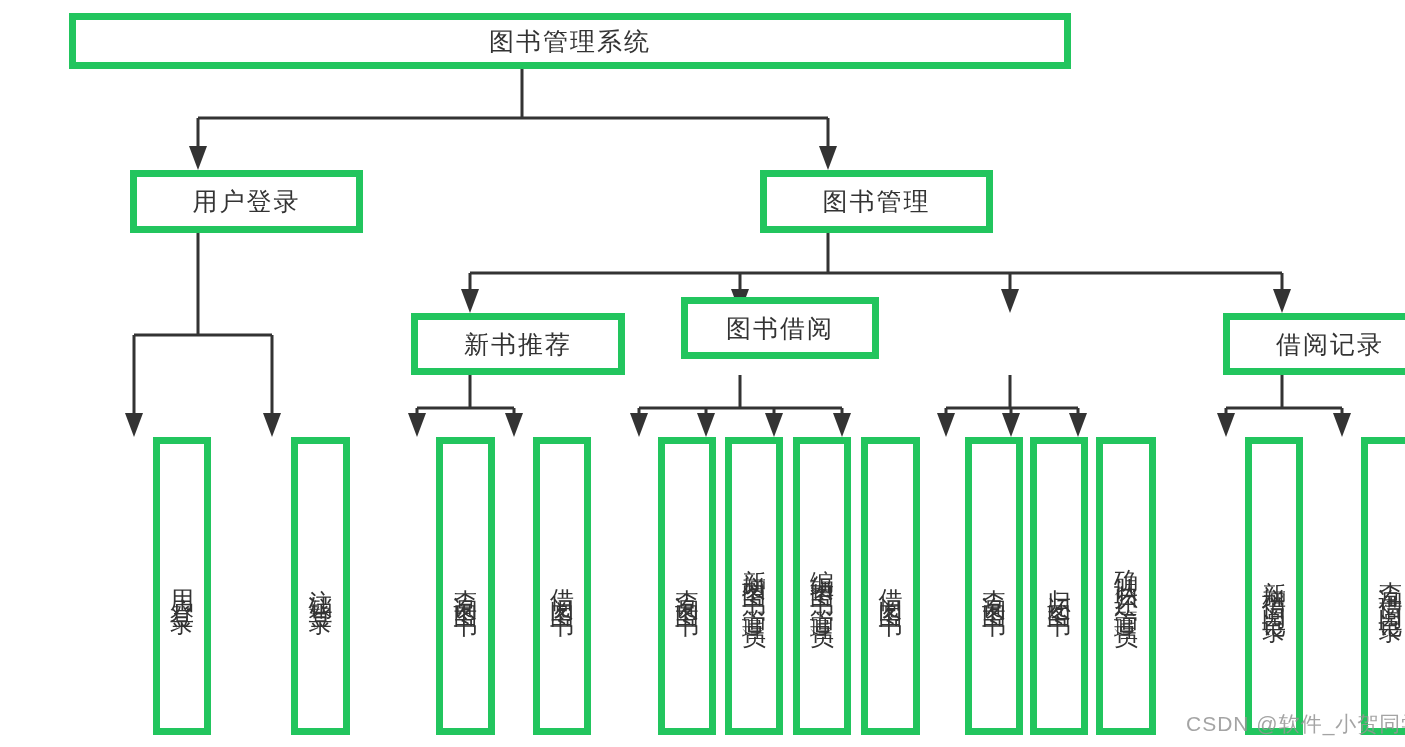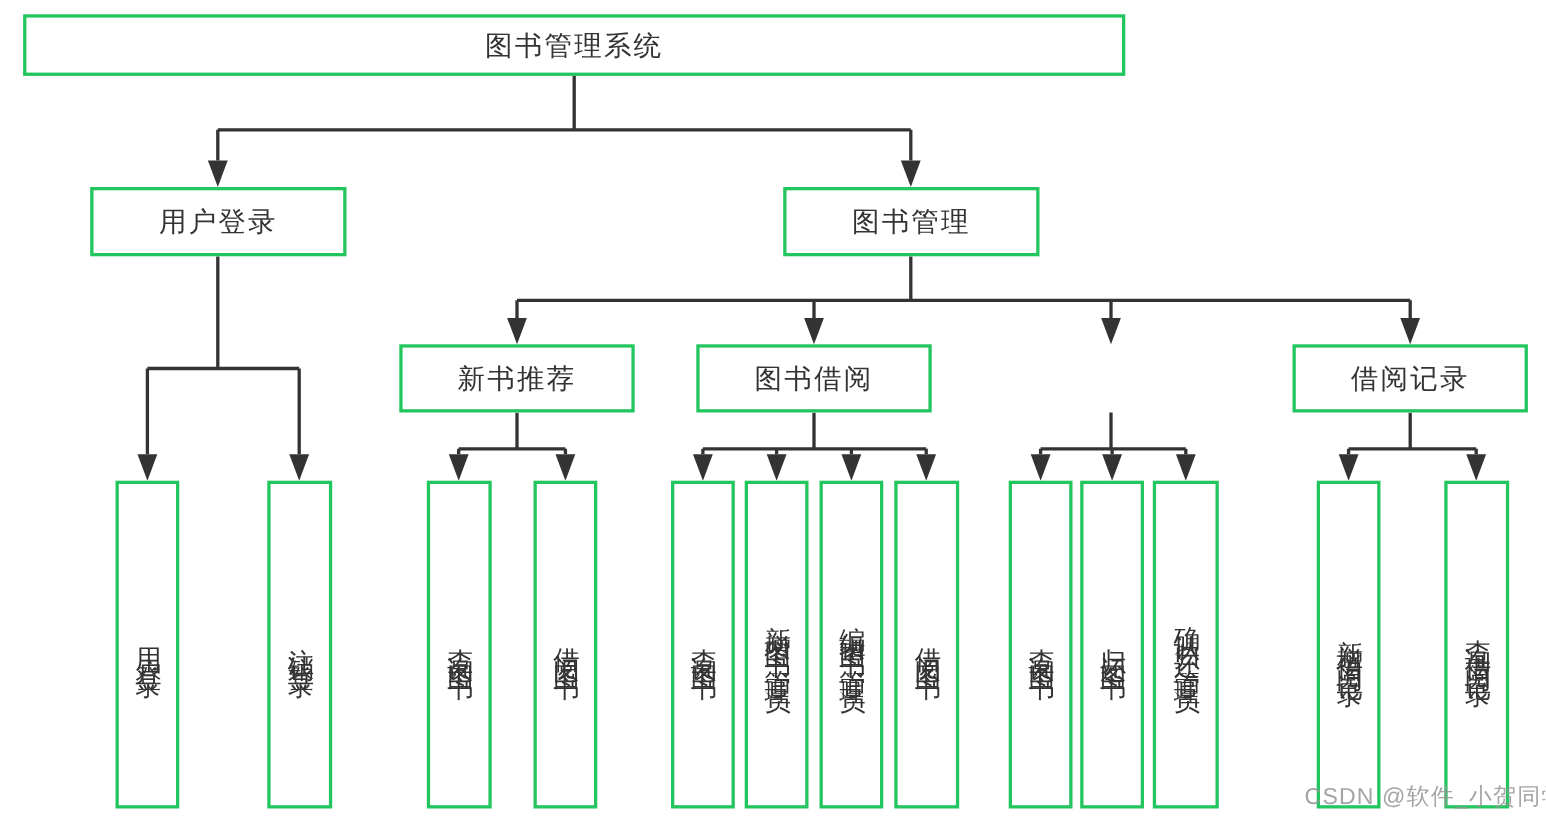--- a/index.html
+++ b/index.html
@@ -5,22 +5,23 @@
 <style>
   html,body{margin:0;padding:0;background:#ffffff;}
   .stage{
     position:relative;width:1405px;height:747px;background:#ffffff;
     font-family:"Liberation Sans","DejaVu Sans",sans-serif;color:#333;
     overflow:hidden;
   }
   .wires{position:absolute;left:0;top:0;z-index:1;}
   .node{
     position:absolute;box-sizing:border-box;background:#ffffff;
-    border:3px solid #22c55e;display:flex;align-items:center;justify-content:center;
+    border:7px solid #22c55e;display:flex;align-items:center;justify-content:center;
     z-index:2;
+    margin-left:48px;
   }
   .hbox{font-size:25px;letter-spacing:2px;}
   .vbox span{
     writing-mode:vertical-rl;text-orientation:mixed;
     font-size:24px;letter-spacing:8px;line-height:1;white-space:nowrap;
   }
   .watermark{
     position:absolute;left:1186px;top:710px;z-index:3;
     font-size:21px;letter-spacing:1px;white-space:nowrap;
     color:rgba(148,148,148,0.85);
@@ -71,21 +72,21 @@
   <div class="node hbox" style="left:82px;top:170px;width:233px;height:63px">
     <span>用户登录</span>
   </div>
   <div class="node hbox" style="left:363px;top:313px;width:214px;height:62px">
     <span>新书推荐</span>
   </div>
 
   <div class="node hbox" style="left:712px;top:170px;width:233px;height:63px">
     <span>图书管理</span>
   </div>
-  <div class="node hbox" style="left:633px;top:313px;width:214px;height:62px">
+  <div class="node hbox" style="left:633px;top:297px;width:198px;height:62px">
     <span>图书借阅</span>
   </div>
   <div class="node hbox" style="left:1175px;top:313px;width:214px;height:62px">
     <span>借阅记录</span>
   </div>
 
   <div class="node vbox" style="left:105px;top:437px;width:58px;height:298px">
     <span>用户登录</span>
   </div>
   <div class="node vbox" style="left:243px;top:437px;width:59px;height:298px">

